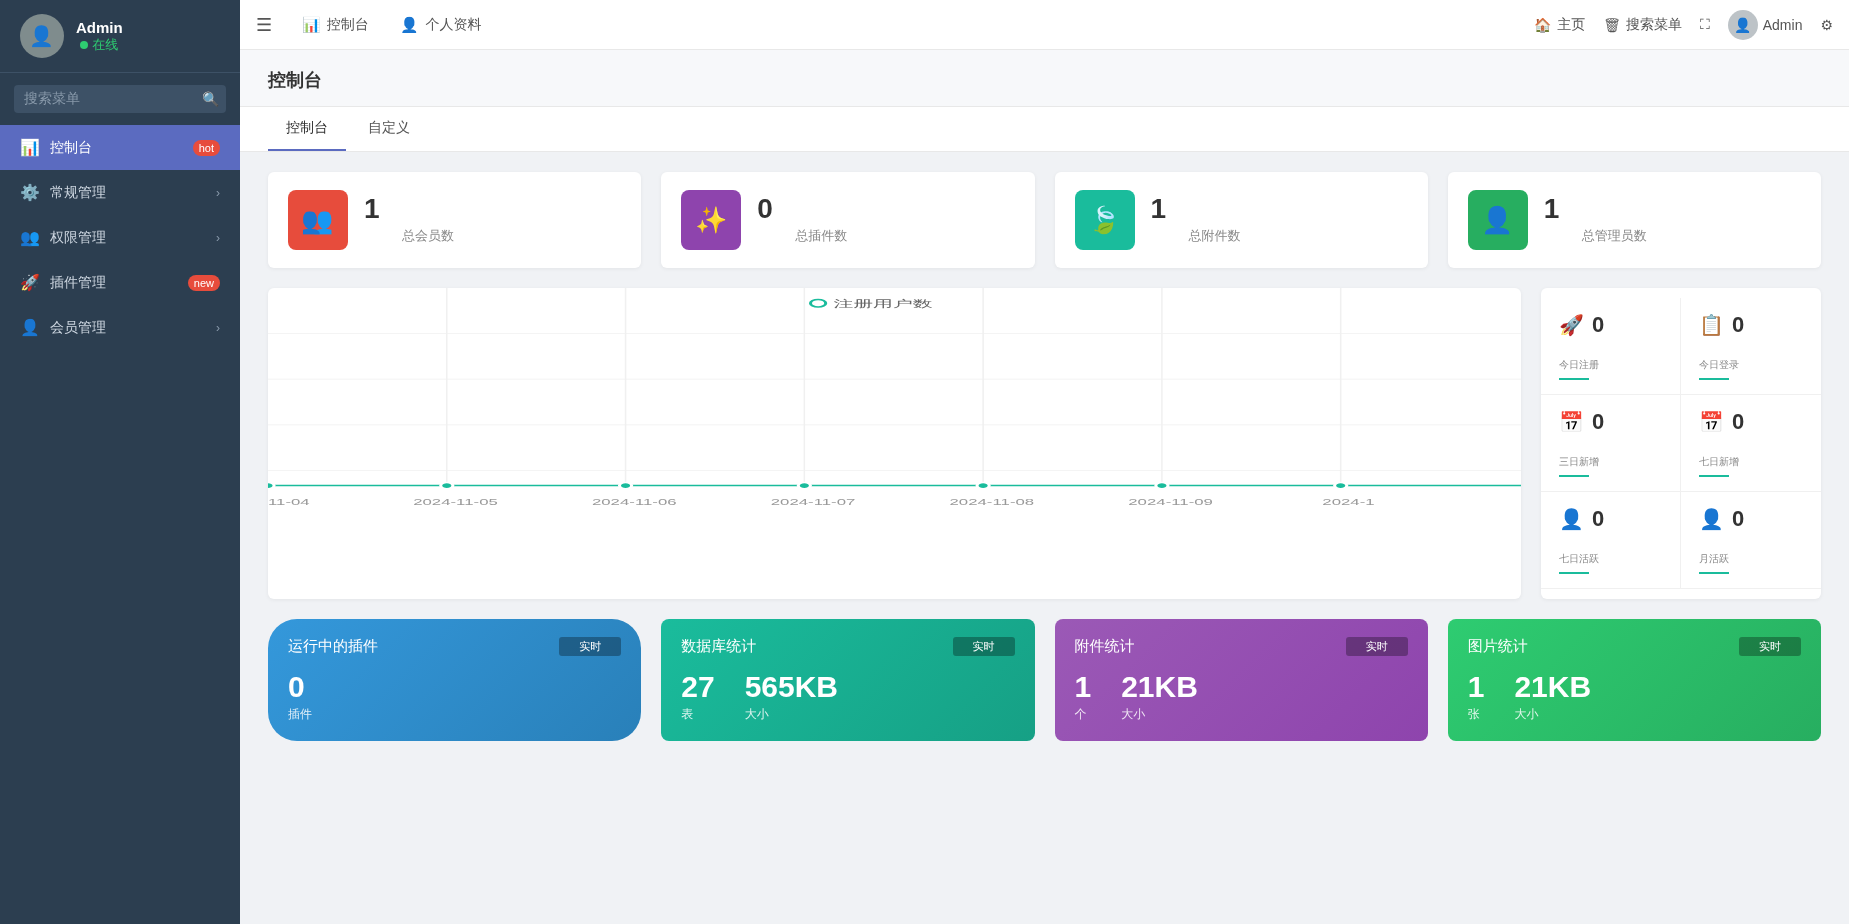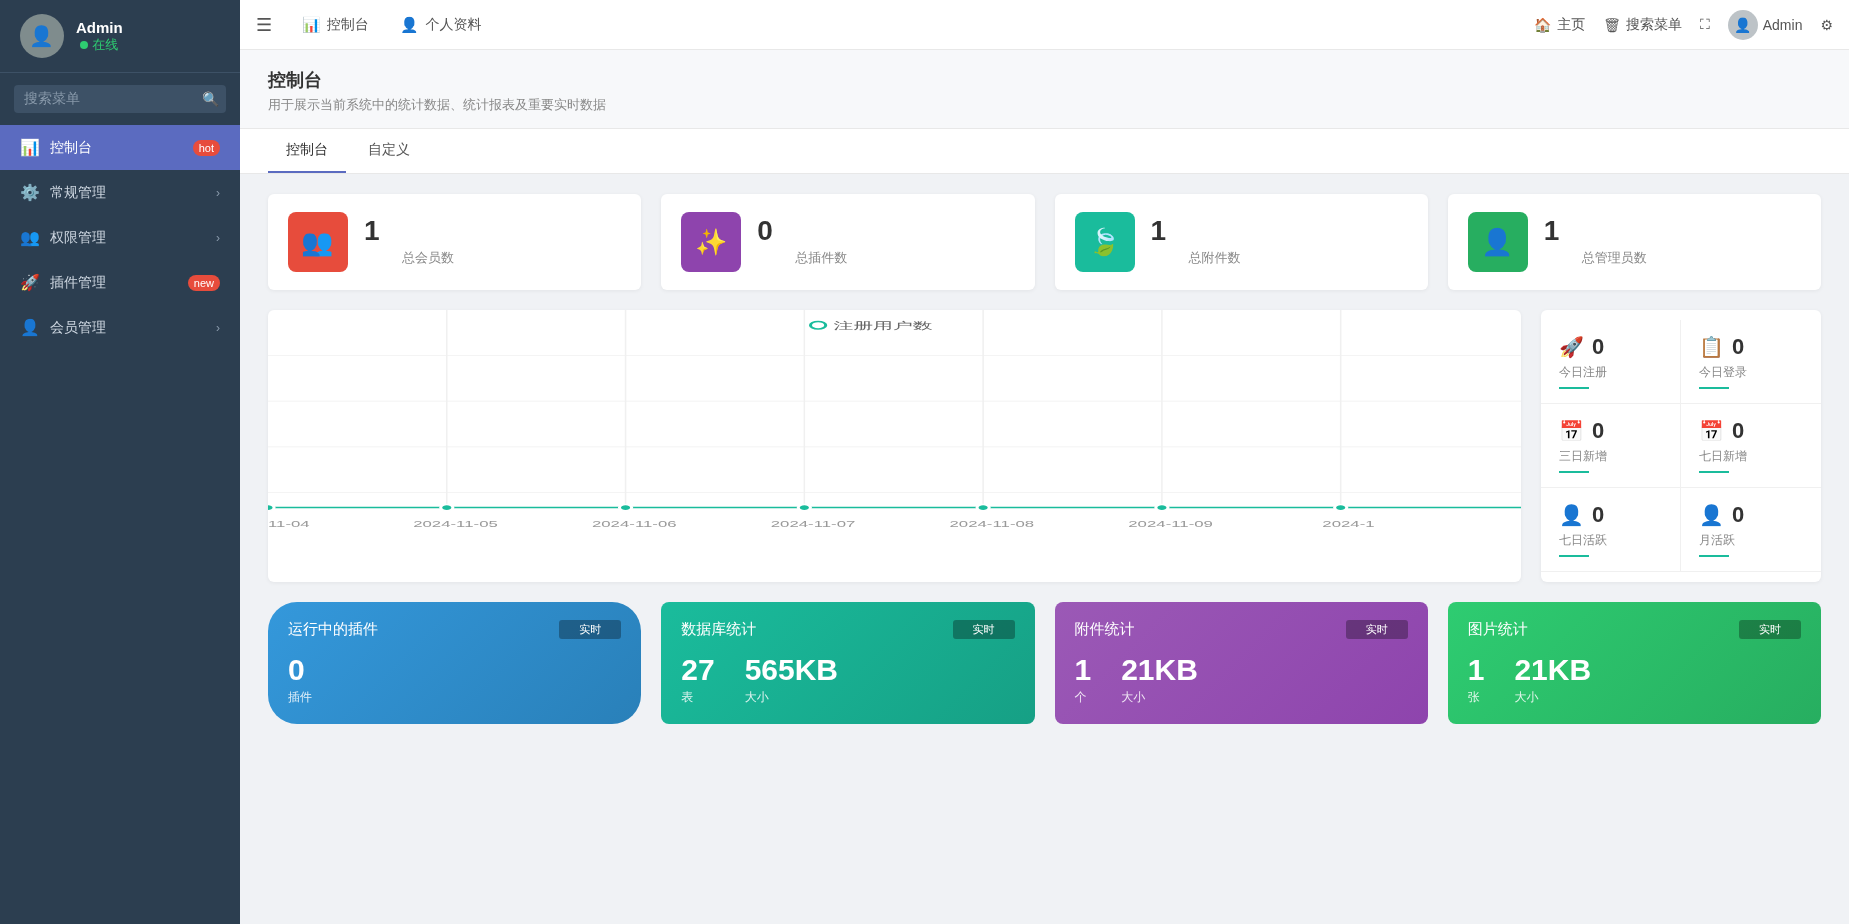--- a/index.html
+++ b/index.html
@@ -289,21 +289,21 @@
     .mini-stat-top {
       display: flex;
       align-items: center;
       gap: 8px;
     }
     .mini-icon {
       font-size: 20px;
       color: #1abc9c;
     }
     .mini-count { font-size: 22px; font-weight: bold; color: #333; }
-    .mini-label { font-size: 12px; color: #888; margin-top: 4px; }
+    .mini-label { font-size: 10px; color: #888; margin-top: 20px; }
     .mini-divider {
       width: 30px; height: 2px;
       background: #1abc9c;
       margin-top: 6px;
     }
 
     
     .bottom-cards {
       display: flex;
       gap: 20px;
@@ -428,21 +428,20 @@
       <div class="topbar-right-item">
         <span>⚙</span>
       </div>
     </div>
   </div>
 
   <div class="content">
 
     <div class="page-header">
       <div class="page-title">控制台</div>
-      <div class="page-desc">用于展示当前系统中的统计数据、统计报表及重要实时数据</div>
     </div>
 
     <div class="page-tabs">
       <div class="page-tab active">控制台</div>
       <div class="page-tab">自定义</div>
     </div>
 
     <div class="stats-row">
       <div class="stat-card">
         <div class="stat-icon red">👥</div>

